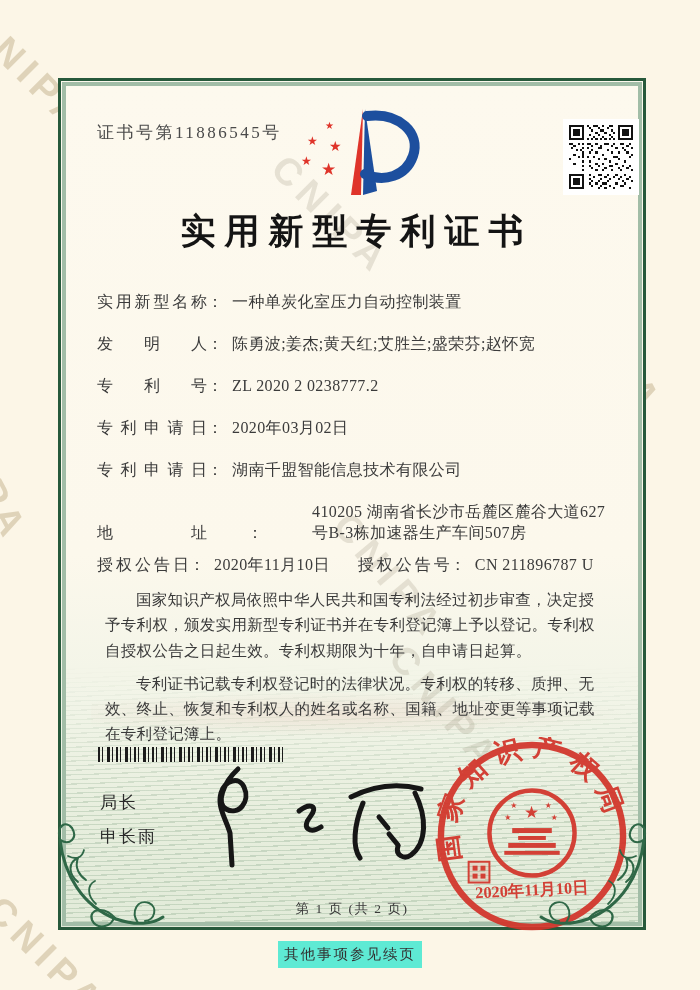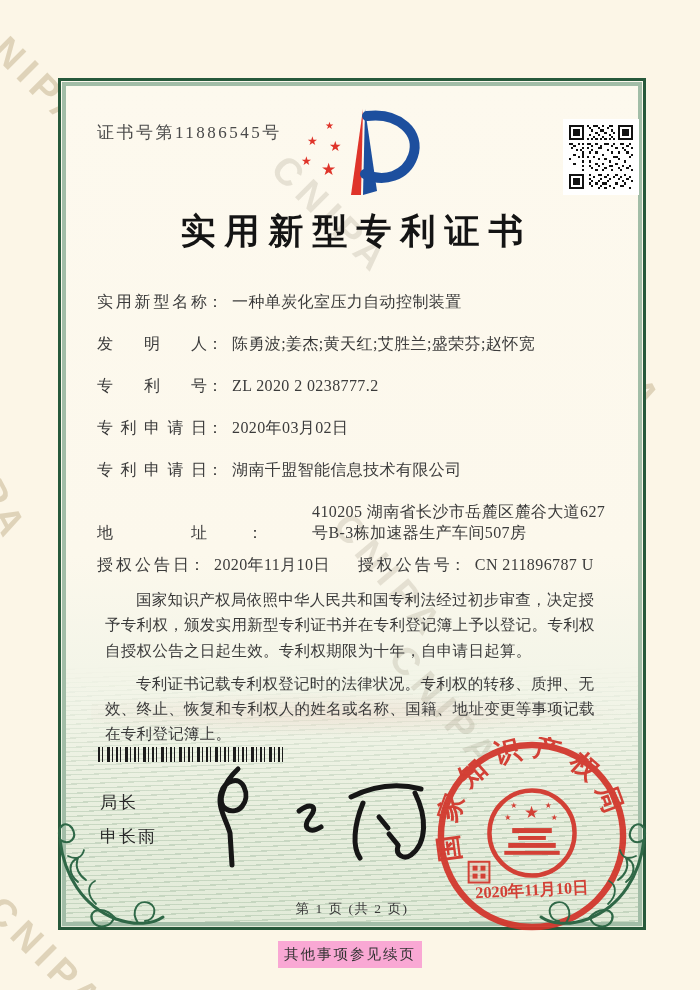--- a/index.html
+++ b/index.html
@@ -80,21 +80,21 @@
   .seal{position:absolute;left:372px;top:656px;width:198px;height:198px;opacity:0.93;}
   .page-footer{position:absolute;left:0;right:0;bottom:9px;text-align:center;font-size:13.5px;letter-spacing:1.5px;color:#3a3a3a;}
   .corner{position:absolute;width:112px;height:112px;pointer-events:none;}
   .corner.bl{left:-7px;bottom:-7px;}
   .corner.br{right:-7px;bottom:-7px;transform:scaleX(-1);}
   
   .note{
     position:absolute;left:0;right:0;top:941px;text-align:center;
   }
   .note span{
-    display:inline-block;background:#f9a8d4;padding:4px 6px;
+    display:inline-block;background:#5eead4;padding:4px 6px;
     font-size:14.5px;letter-spacing:2px;color:#333;
   }
 </style>
 </head>
 <body>
 
 <div class="wm" style="left:-10px;top:4px;transform:rotate(45deg);">CNIPA</div>
 <div class="wm" style="left:596px;top:258px;transform:rotate(62deg);font-size:42px;">CNIPA</div>
 <div class="wm" style="left:-34px;top:396px;transform:rotate(62deg);">CNIPA</div>
 <div class="wm" style="left:8px;top:888px;transform:rotate(45deg);">CNIPA</div>

